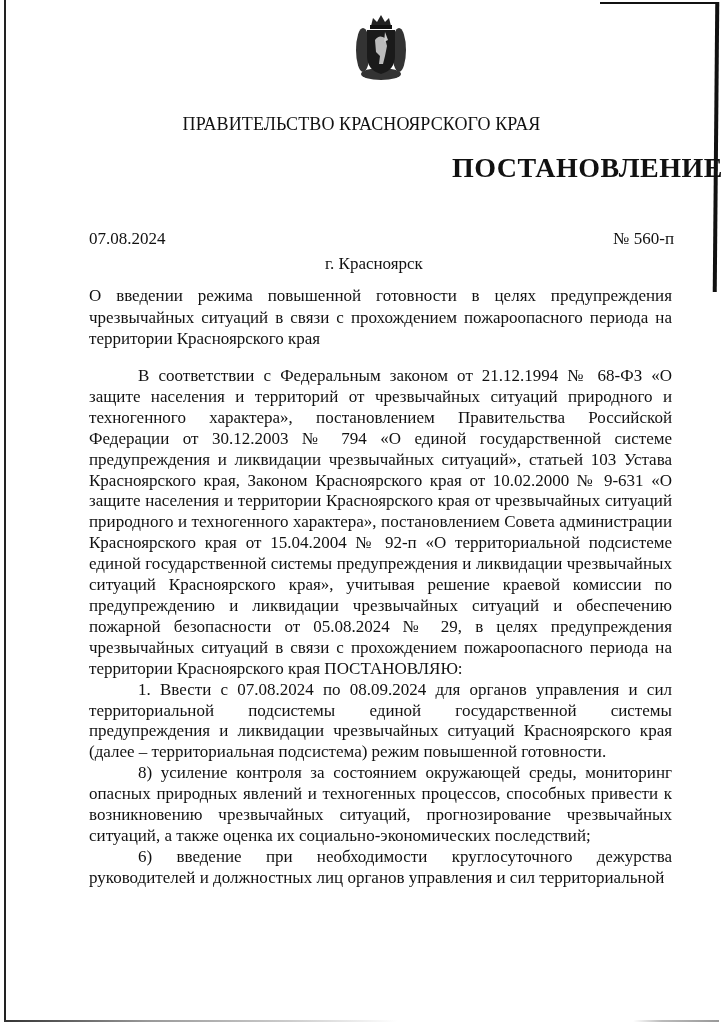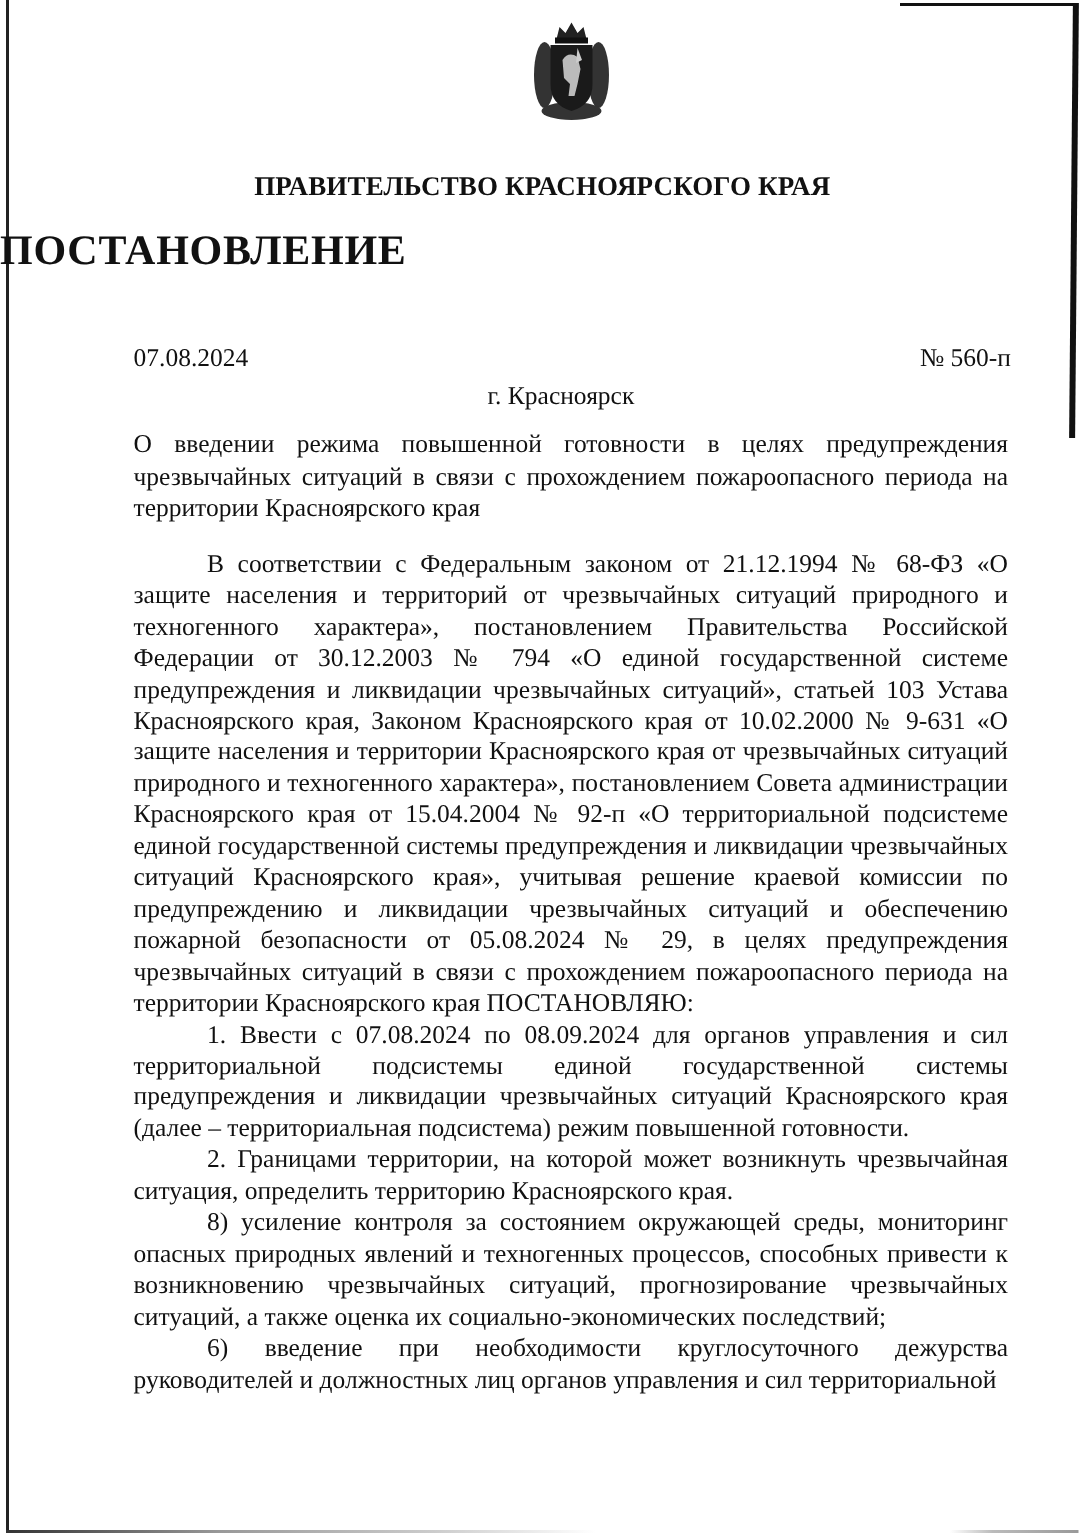--- a/index.html
+++ b/index.html
@@ -6,22 +6,22 @@
   body { width: 723px; height: 1024px; position: relative; overflow: hidden;
          font-family: "Liberation Serif", "DejaVu Serif", serif; color: #111; }
   .scan-border-left { position: absolute; left: 4px; top: 0; width: 2px; height: 1020px; background: #222; }
   .scan-border-top { position: absolute; left: 600px; top: 2px; width: 118px; height: 2px; background: #111; }
   .scan-border-right { position: absolute; left: 714px; top: 2px; width: 4px; height: 290px; background: #111;
                        transform: skewX(-0.5deg); }
   .scan-border-bottom { position: absolute; left: 4px; top: 1020px; width: 715px; height: 2px;
                         background: linear-gradient(90deg, #333 0%, #999 20%, #ccc 40%, #fff 55%, #fff 88%, #bbb 92%, #999 100%); }
   .emblem { position: absolute; left: 355px; top: 12px; width: 52px; height: 70px; }
   .gov-title { position: absolute; left: 0; width: 723px; top: 114px; text-align: center;
-               font-weight: bold; font-size: 18px; letter-spacing: 0.1px; }
-  .doc-type { position: absolute; left: 0; width: 723px; top: 152px; text-align: left;
+               font-weight: normal; font-size: 18px; letter-spacing: 0.1px; }
+  .doc-type { position: absolute; left: 0; width: 723px; top: 152px; text-align: right;
               font-weight: bold; font-size: 28px; letter-spacing: 0.5px; }
   .meta-row { position: absolute; left: 89px; width: 585px; top: 229px; font-size: 17px; }
   .meta-row .date { position: absolute; left: 0; }
   .meta-row .city { position: absolute; left: 236px; margin-top: 25px; }
   .meta-row .number { position: absolute; right: 0; margin-left: 12px; }
   .subject { position: absolute; left: 89px; width: 583px; top: 285px; font-size: 17px; line-height: 21.6px;
              text-align: justify; }
   .body { position: absolute; left: 89px; width: 583px; top: 366px; font-size: 17px; line-height: 20.9px;
           text-align: justify; }
   .body p { margin: 0; text-indent: 49px; }
@@ -58,16 +58,15 @@
   <span class="date">07.08.2024</span>
   <span class="city">г. Красноярск</span>
   <span class="number">№ 560-п</span>
 </div>
 
 <div class="subject">О введении режима повышенной готовности в целях предупреждения чрезвычайных ситуаций в связи с прохождением пожароопасного периода на территории Красноярского края</div>
 
 <div class="body">
   <p>В соответствии с Федеральным законом от 21.12.1994 № 68-ФЗ «О защите населения и территорий от чрезвычайных ситуаций природного и техногенного характера», постановлением Правительства Российской Федерации от 30.12.2003 № 794 «О единой государственной системе предупреждения и ликвидации чрезвычайных ситуаций», статьей 103 Устава Красноярского края, Законом Красноярского края от 10.02.2000 № 9-631 «О защите населения и территории Красноярского края от чрезвычайных ситуаций природного и техногенного характера», постановлением Совета администрации Красноярского края от 15.04.2004 № 92-п «О территориальной подсистеме единой государственной системы предупреждения и ликвидации чрезвычайных ситуаций Красноярского края», учитывая решение краевой комиссии по предупреждению и ликвидации чрезвычайных ситуаций и обеспечению пожарной безопасности от 05.08.2024 № 29, в целях предупреждения чрезвычайных ситуаций в связи с прохождением пожароопасного периода на территории Красноярского края ПОСТАНОВЛЯЮ:</p>
   <p>1. Ввести с 07.08.2024 по 08.09.2024 для органов управления и сил территориальной подсистемы единой государственной системы предупреждения и ликвидации чрезвычайных ситуаций Красноярского края (далее – территориальная подсистема) режим повышенной готовности.</p>
-  <p>2. Границами территории, на которой может возникнуть чрезвычайная ситуация, определить территорию Красноярского края.</p>
   <p>8) усиление контроля за состоянием окружающей среды, мониторинг опасных природных явлений и техногенных процессов, способных привести к возникновению чрезвычайных ситуаций, прогнозирование чрезвычайных ситуаций, а также оценка их социально-экономических последствий;</p>
   <p>6) введение при необходимости круглосуточного дежурства руководителей и должностных лиц органов управления и сил территориальной</p>
 </div>
 
 </body></html>

